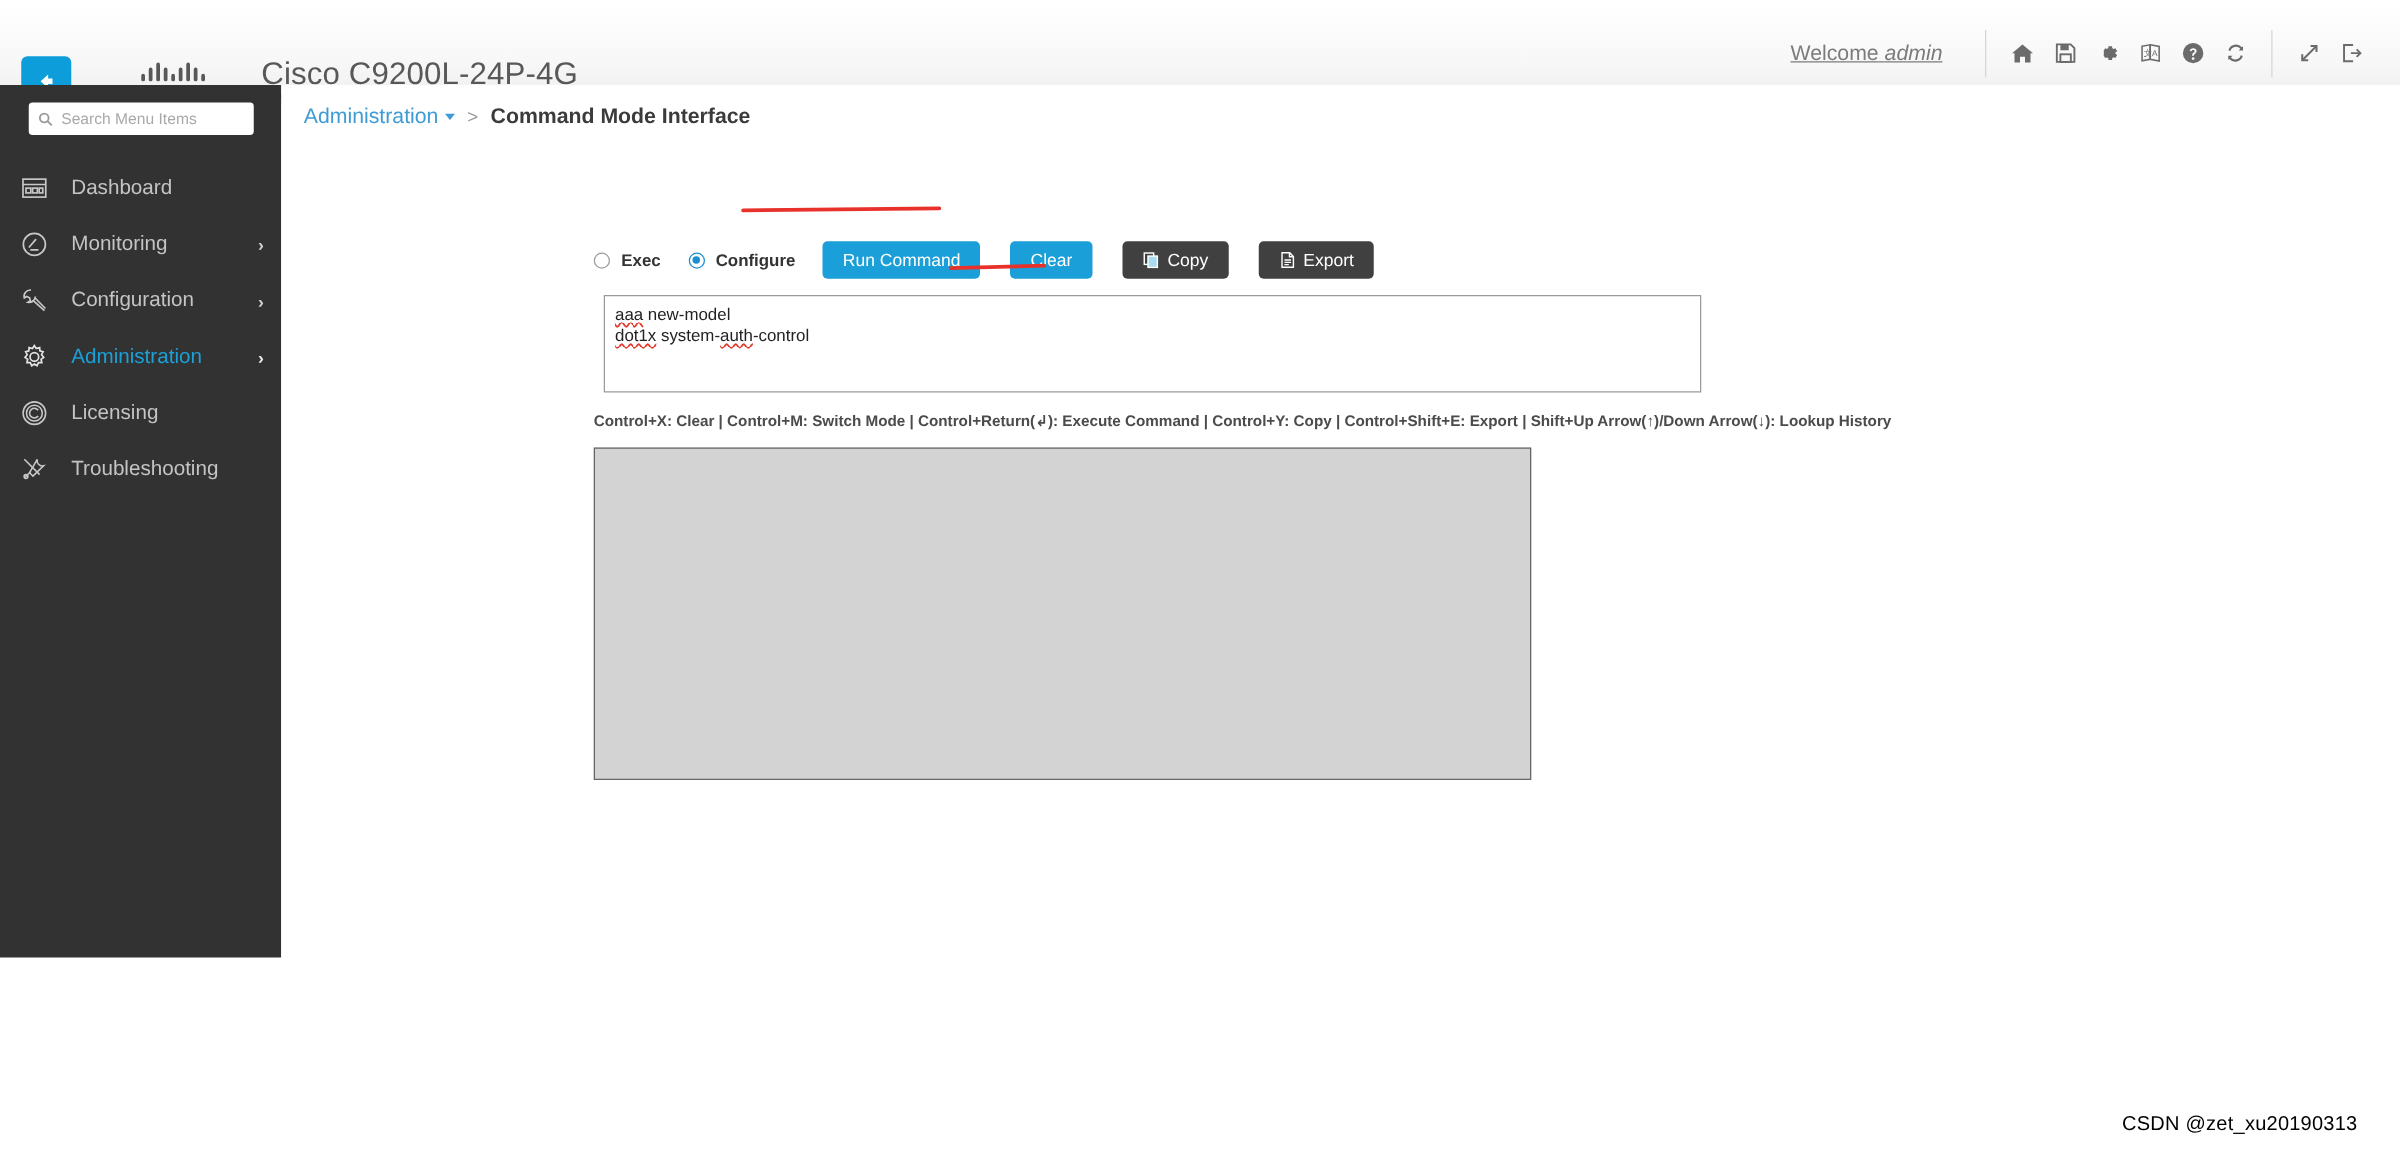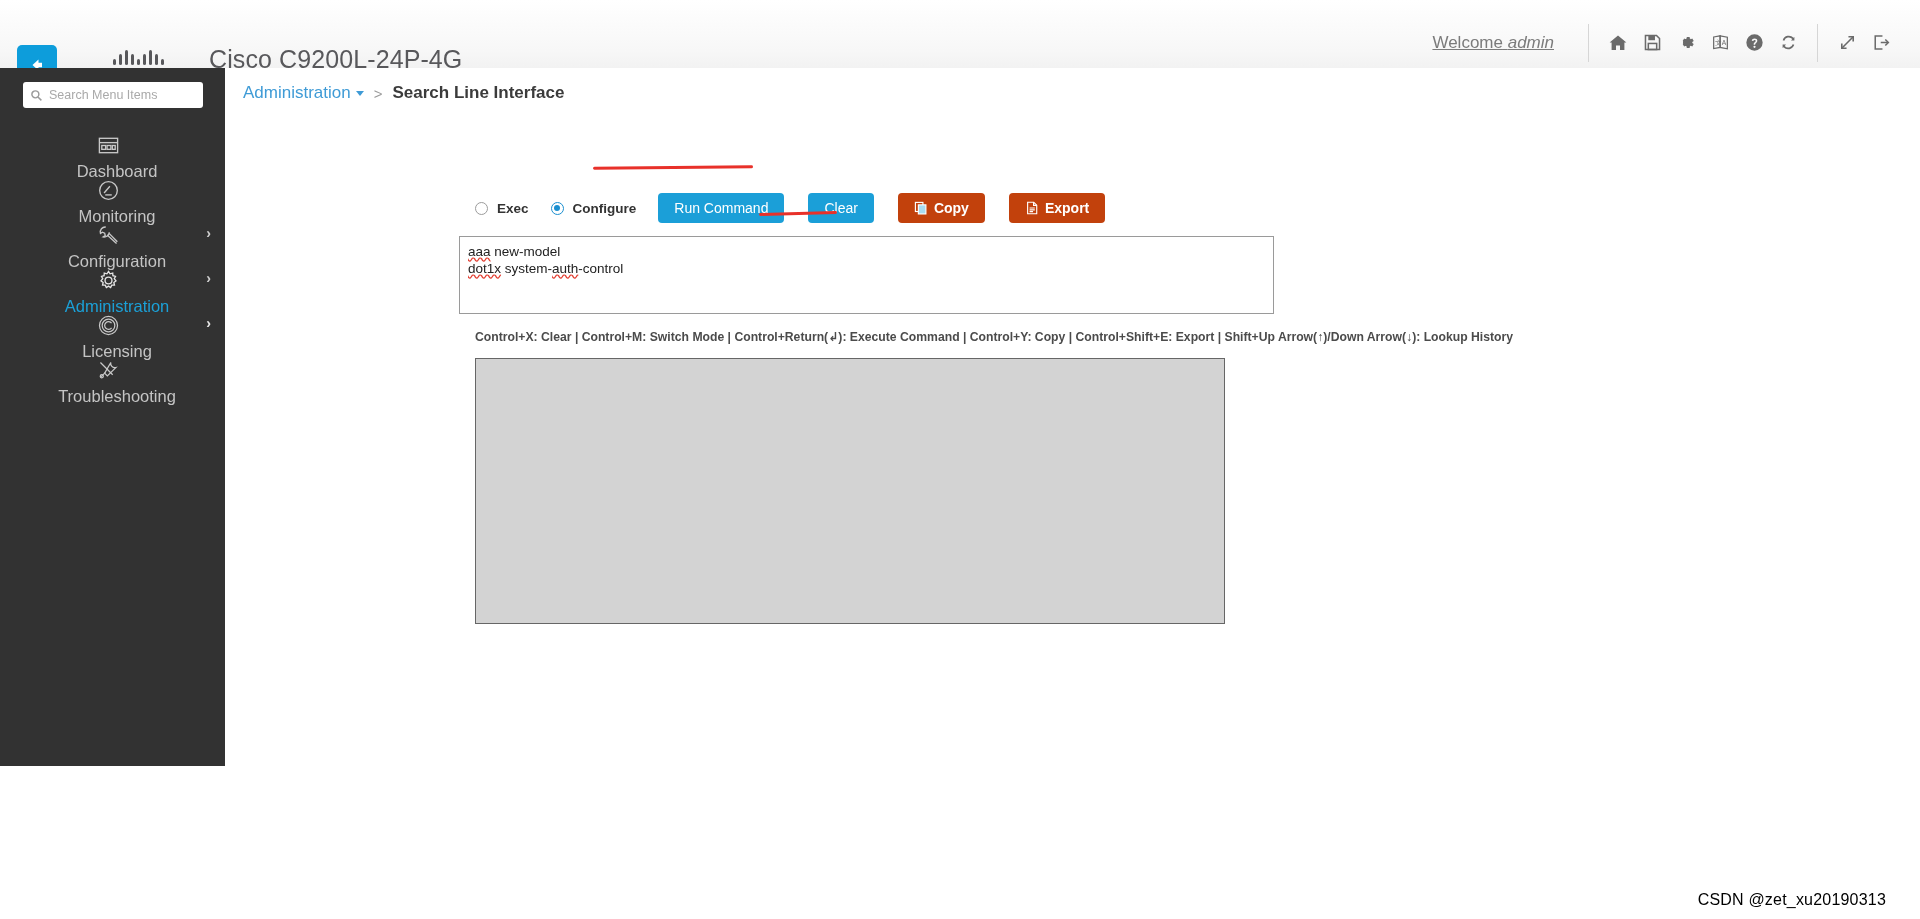--- a/index.html
+++ b/index.html
@@ -82,21 +82,21 @@
     font-family: "Liberation Sans", sans-serif;
     font-size: 12.5px; color: #555; margin-left: 6px;
     width: 100%;
   }
   .search-input::placeholder { color: #a9a9a9; }
 
   .nav { margin-top: 20px; }
   .nav-item {
     height: 45px; display: flex; align-items: center;
     padding-left: 16px; padding-right: 14px;
-    cursor: pointer; position: relative; flex-direction: column;
+    cursor: pointer; position: relative;
   }
   .nav-icon {
     width: 34px; flex: 0 0 34px;
     display: flex; align-items: center; justify-content: flex-start;
     color: #c8c8c8;
   }
   .nav-icon svg { display:block; }
   .nav-label {
     font-size: 16.5px; color: #c4c4c4; margin-left: 7px;
     white-space: nowrap;
@@ -172,28 +172,28 @@
   }
 
   .btn {
     height: 30px; border-radius: 4px; border: none;
     font-family: "Liberation Sans", sans-serif;
     font-size: 14px; color: #ffffff;
     display: inline-flex; align-items: center; justify-content: flex-start;
     cursor: pointer; padding: 0 16px; white-space: nowrap;
   }
   .btn-primary { background: #1b9fd8; }
-  .btn-disabled { background: #c2410c; cursor: default; font-weight: bold; }
+  .btn-disabled { background: #404040; cursor: default; }
   .btn + .btn { margin-left: 24px; }
   .btn svg { margin-right: 6px; display:block; }
 
   
   .cmd-box {
-    position: absolute; left: 234px; top: 118px;
-    width: 815px; height: 78px;
+    position: absolute; left: 258px; top: 118px;
+    width: 878px; height: 78px;
     border: 1px solid #9a9a9a; background: #ffffff;
     padding: 6px 8px; overflow: hidden;
   }
   .cmd-line {
     font-family: "Liberation Sans", sans-serif;
     font-size: 13.5px; color: #222; line-height: 17px;
     white-space: pre;
   }
   .sq {
     text-decoration: underline wavy #e23b2e;
@@ -408,21 +408,21 @@
   </div>
 </div>
 
 <div class="main">
 
   <div class="breadcrumb-bar">
     <span class="crumb-link">
       <span>Administration</span><span class="crumb-caret"></span>
     </span>
     <span class="crumb-sep">&gt;</span>
-    <span class="crumb-current">Search Line Interface</span>
+    <span class="crumb-current">Command Mode Interface</span>
   </div>
   <div class="red-underline-1"></div>
 
   <div class="panel">
 
     <div class="control-row">
       <div class="radio-group">
         <label class="radio-item">
           <span class="radio-dot"></span>
           <span class="radio-label">Exec</span>

